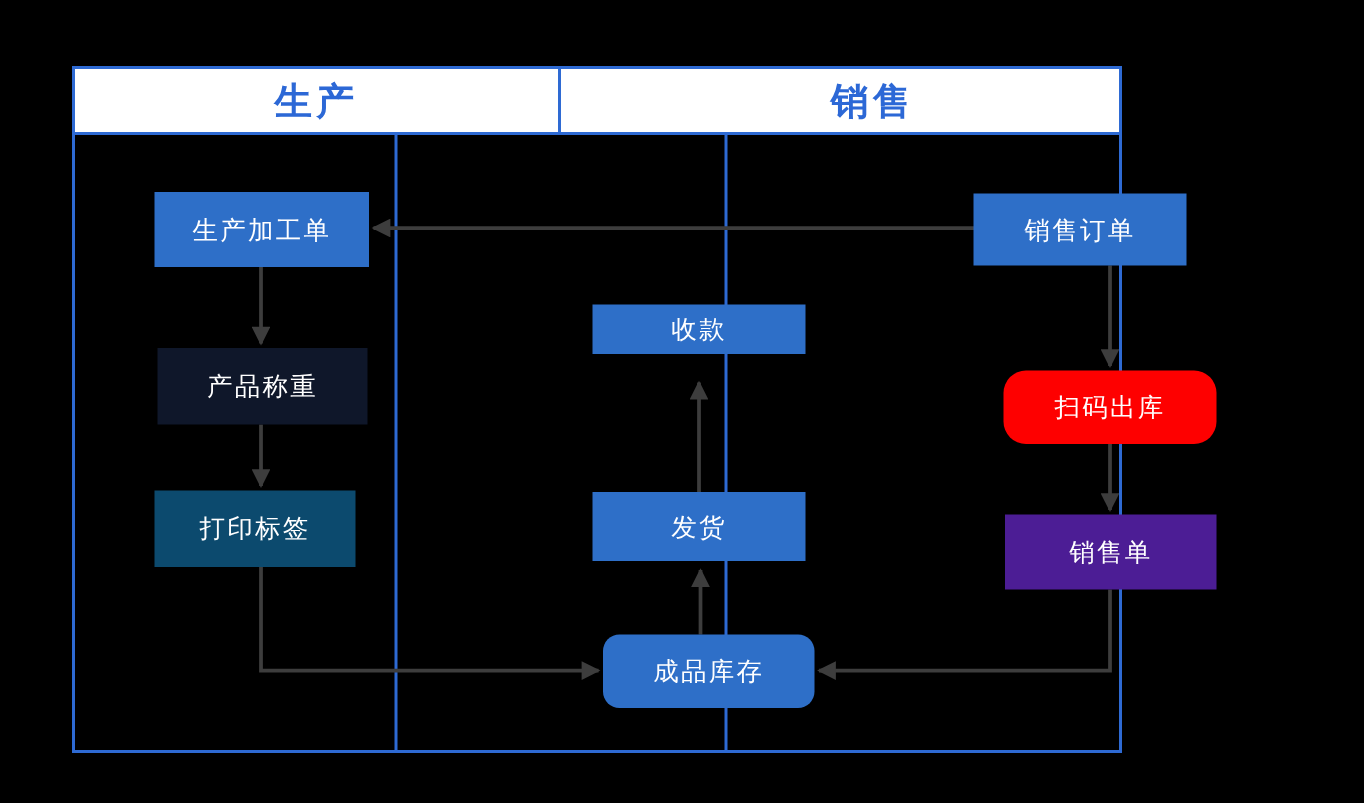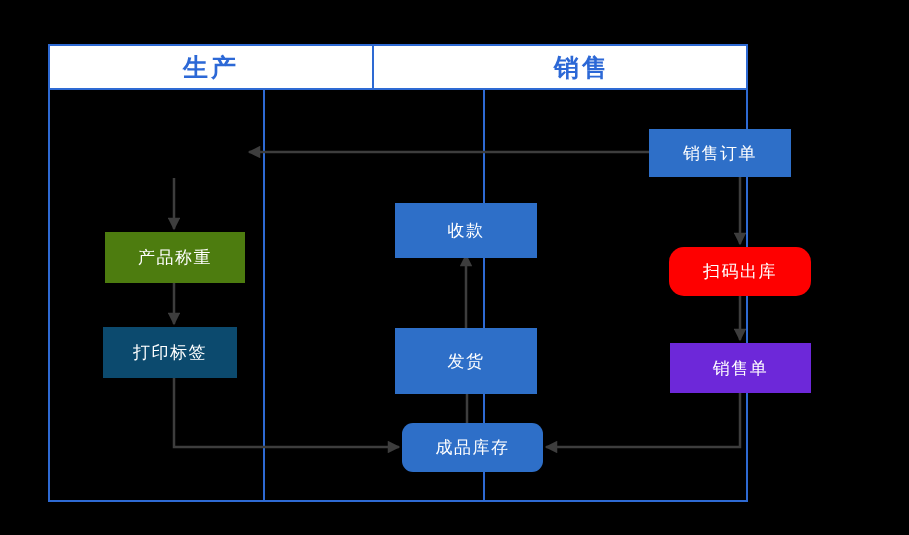--- a/index.html
+++ b/index.html
@@ -76,30 +76,31 @@
       <path d="M 174 283 V 324" marker-end="url(#ah)"></path>
       <path d="M 174 378 V 447 H 399" marker-end="url(#ah)"></path>
       <path d="M 740 177 V 244" marker-end="url(#ah)"></path>
       <path d="M 740 296 V 340" marker-end="url(#ah)"></path>
       <path d="M 740 393 V 447 H 546" marker-end="url(#ah)"></path>
       <path d="M 467 423 V 380" marker-end="url(#ah)"></path>
       <path d="M 466 328 V 255" marker-end="url(#ah)"></path>
     </g>
   </svg>
 
+  <div class="node" style="left: 103px; top: 128px; width: 143px; height: 50px; background: rgb(46, 111, 200);">生产加工单</div>
 
-  <div class="node" style="left: 105px; top: 232px; width: 140px; height: 51px; background: #4d7c0f;">产品称重</div>
+  <div class="node" style="left: 105px; top: 232px; width: 140px; height: 51px; background: #0f172a;">产品称重</div>
 
   <div class="node" style="left: 103px; top: 327px; width: 134px; height: 51px; background: #0c4a6e;">打印标签</div>
 
-  <div class="node" style="left: 395px; top: 203px; width: 142px; height: 55px; background: rgb(46, 111, 200);">收款</div>
+  <div class="node" style="left: 395px; top: 203px; width: 142px; height: 33px; background: rgb(46, 111, 200);">收款</div>
 
-  <div class="node" style="left: 395px; top: 328px; width: 142px; height: 66px; background: rgb(46, 111, 200);">发货</div>
+  <div class="node" style="left: 395px; top: 328px; width: 142px; height: 46px; background: rgb(46, 111, 200);">发货</div>
 
   <div class="node" style="left: 402px; top: 423px; width: 141px; height: 49px; background: rgb(46, 111, 200); border-radius: 11px;">成品库存</div>
 
   <div class="node" style="left: 649px; top: 129px; width: 142px; height: 48px; background: rgb(46, 111, 200);">销售订单</div>
 
   <div class="node" style="left: 669px; top: 247px; width: 142px; height: 49px; background: rgb(254, 0, 0); border-radius: 15px;">扫码出库</div>
 
-  <div class="node" style="left: 670px; top: 343px; width: 141px; height: 50px; background: #6d28d9;">销售单</div>
+  <div class="node" style="left: 670px; top: 343px; width: 141px; height: 50px; background: #4c1d95;">销售单</div>
 
 </div>
 
 </body></html>

